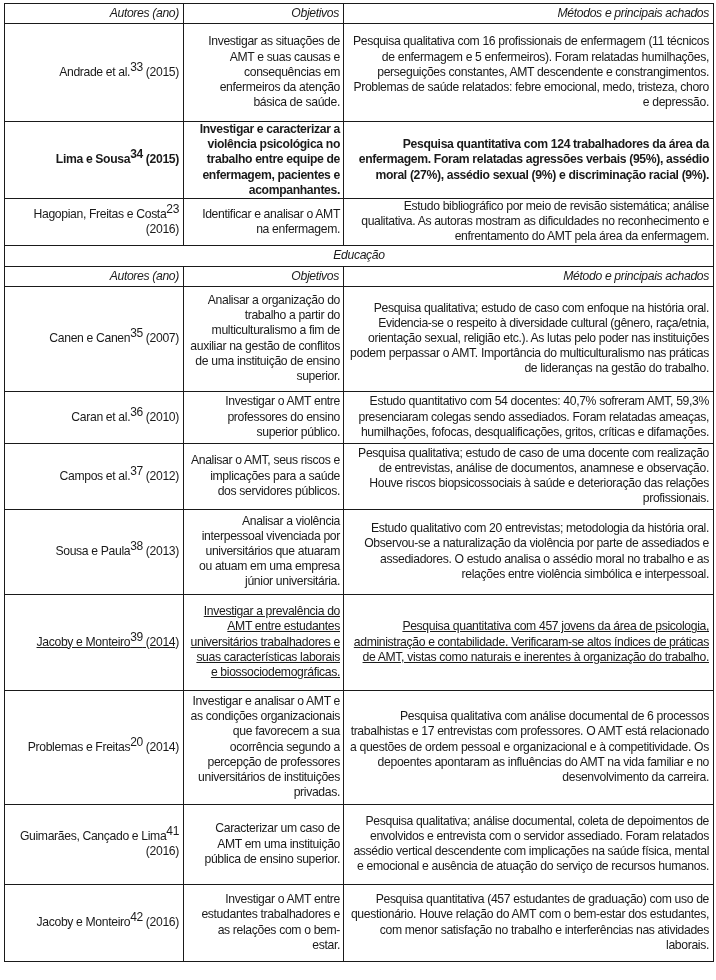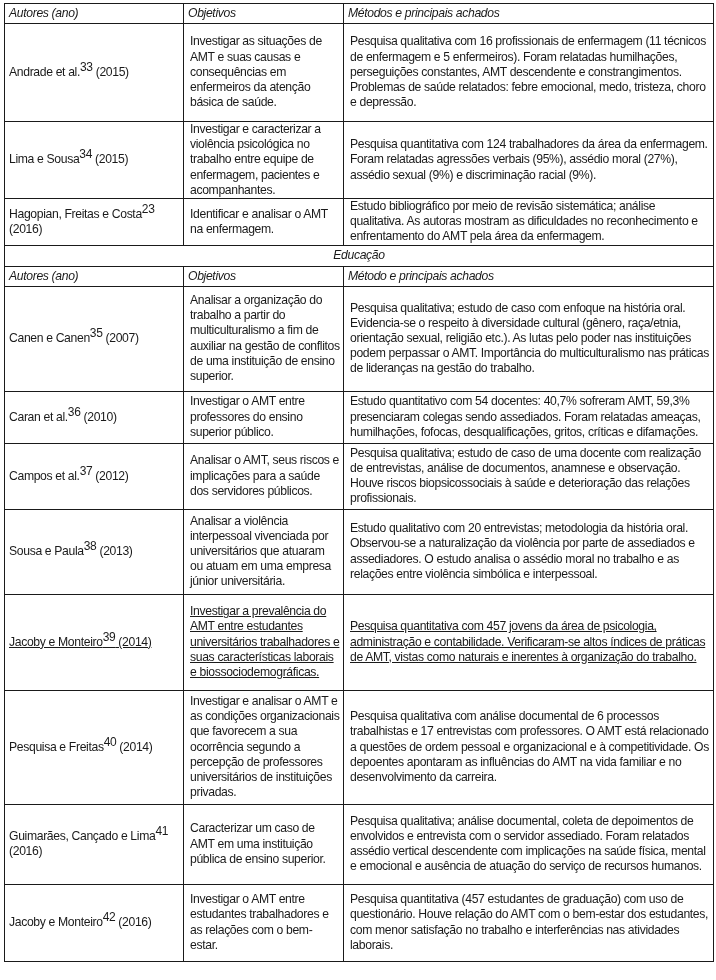--- a/index.html
+++ b/index.html
@@ -29,21 +29,21 @@
       line-height: 15.2px;
       letter-spacing: -0.35px;
     }
     col.c1 { width: 179px; }
     col.c2 { width: 160px; }
     col.c3 { width: 370px; }
     td {
       border: 1px solid #1a1a1a;
       padding: 0 4px 0 4px;
       vertical-align: middle;
-      text-align: left;
+      text-align: right;
     }
     td.objectives { padding-left: 6px; padding-right: 3px; }
     td.methods { padding-left: 6px; padding-right: 4px; }
     tr.section td {
       text-align: center;
       font-style: italic;
       height: 20px;
       padding: 0;
     }
     tr.colhead td {
@@ -52,21 +52,21 @@
       padding-top: 0;
       padding-bottom: 0;
     }
     sup {
       font-size: 12px;
       line-height: 0;
       vertical-align: 5px;
     }
     .authors { white-space: normal; }
     .r-andrade td { height: 97px; }
-    .r-lima td { height: 69px; }
+    .r-lima td { height: 69px; font-weight: bold; }
     .r-hagopian td { height: 42px; }
     .r-canen td { height: 104px; }
     .r-caran td { height: 51px; }
     .r-campos td { height: 65px; }
     .r-pinto td { height: 84px; }
     .r-jacoby1 td { height: 95px; text-decoration: underline; }
     .r-rodrigues td { height: 113px; }
     .r-guimaraes td { height: 79px; }
     .r-jacoby2 td { height: 76px; }
   </style>
@@ -139,21 +139,21 @@
         <td class="methods">Estudo qualitativo com 20 entrevistas; metodologia da história oral. Observou-se a naturalização da violência por parte de assediados e assediadores. O estudo analisa o assédio moral no trabalho e as relações entre violência simbólica e interpessoal.</td>
       </tr>
 
       <tr class="r-jacoby1">
         <td class="authors"><span>Jacoby e Monteiro</span><sup>39</sup><span> (2014)</span></td>
         <td class="objectives">Investigar a prevalência do AMT entre estudantes universitários trabalhadores e suas características laborais e biossociodemográficas.</td>
         <td class="methods">Pesquisa quantitativa com 457 jovens da área de psicologia, administração e contabilidade. Verificaram-se altos índices de práticas de AMT, vistas como naturais e inerentes à organização do trabalho.</td>
       </tr>
 
       <tr class="r-rodrigues">
-        <td class="authors"><span>Pesquisa e Freitas</span><sup>40</sup><span> (2014)</span></td>
+        <td class="authors"><span>Problemas e Freitas</span><sup>20</sup><span> (2014)</span></td>
         <td class="objectives">Investigar e analisar o AMT e as condições organizacionais que favorecem a sua ocorrência segundo a percepção de professores universitários de instituições privadas.</td>
         <td class="methods">Pesquisa qualitativa com análise documental de 6 processos trabalhistas e 17 entrevistas com professores. O AMT está relacionado a questões de ordem pessoal e organizacional e à competitividade. Os depoentes apontaram as influências do AMT na vida familiar e no desenvolvimento da carreira.</td>
       </tr>
 
       <tr class="r-guimaraes">
         <td class="authors"><span>Guimarães, Cançado e Lima</span><sup>41</sup><br><span>(2016)</span></td>
         <td class="objectives">Caracterizar um caso de AMT em uma instituição pública de ensino superior.</td>
         <td class="methods">Pesquisa qualitativa; análise documental, coleta de depoimentos de envolvidos e entrevista com o servidor assediado. Foram relatados assédio vertical descendente com implicações na saúde física, mental e emocional e ausência de atuação do serviço de recursos humanos.</td>
       </tr>
 

